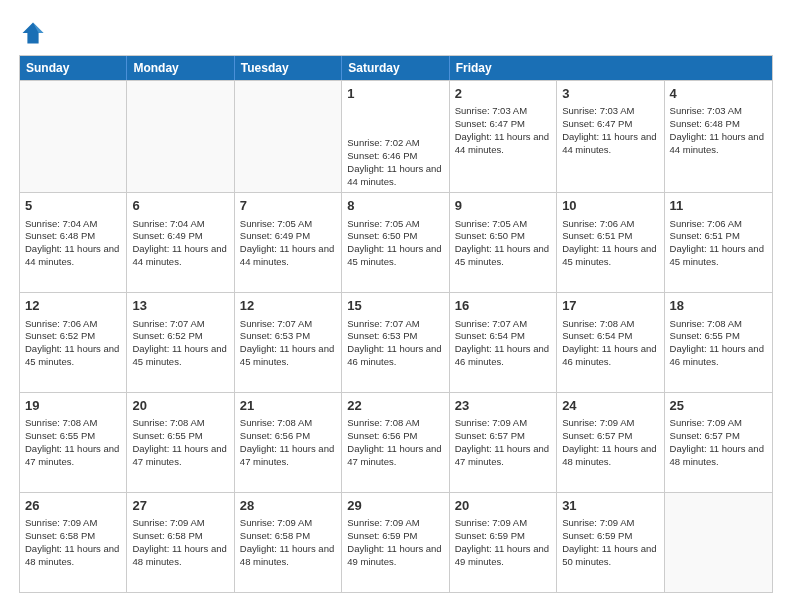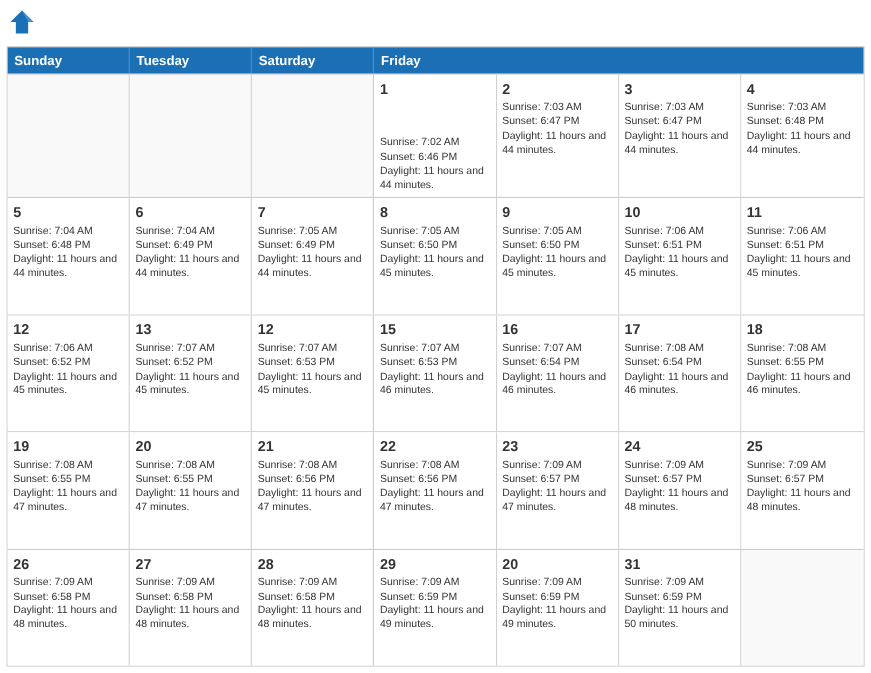--- a/index.html
+++ b/index.html
@@ -7,21 +7,21 @@
       width: 792px;
       height: 612px;
       background: #fff;
       font-family: Arial, sans-serif;
       font-size: 11px;
       overflow: hidden;
     }
     .page {
       width: 792px;
       height: 612px;
-      padding: 6px;
+      padding: 19px;
       display: flex;
       flex-direction: column;
     }
     .header {
       display: flex;
       justify-content: space-between;
       align-items: flex-start;
       margin-bottom: 8px;
     }
     .logo {
@@ -124,20 +124,21 @@
     </div>
     <div class="title-area">
       <div class="month-title"></div>
       <div class="location"></div>
     </div>
   </div>
 
   <div class="calendar">
     <div class="cal-header">
     <div class="cal-header-cell">Sunday</div>
+        <div class="cal-header-cell">Monday</div>
         <div class="cal-header-cell">Tuesday</div>
         <div class="cal-header-cell">Saturday</div>
         <div class="cal-header-cell">Friday</div>
       </div>
     <div class="cal-body">
     <div class="cal-row">
           <div class="cal-cell empty"></div>
           <div class="cal-cell empty"></div>
           <div class="cal-cell empty"></div>
           <div class="cal-cell">

